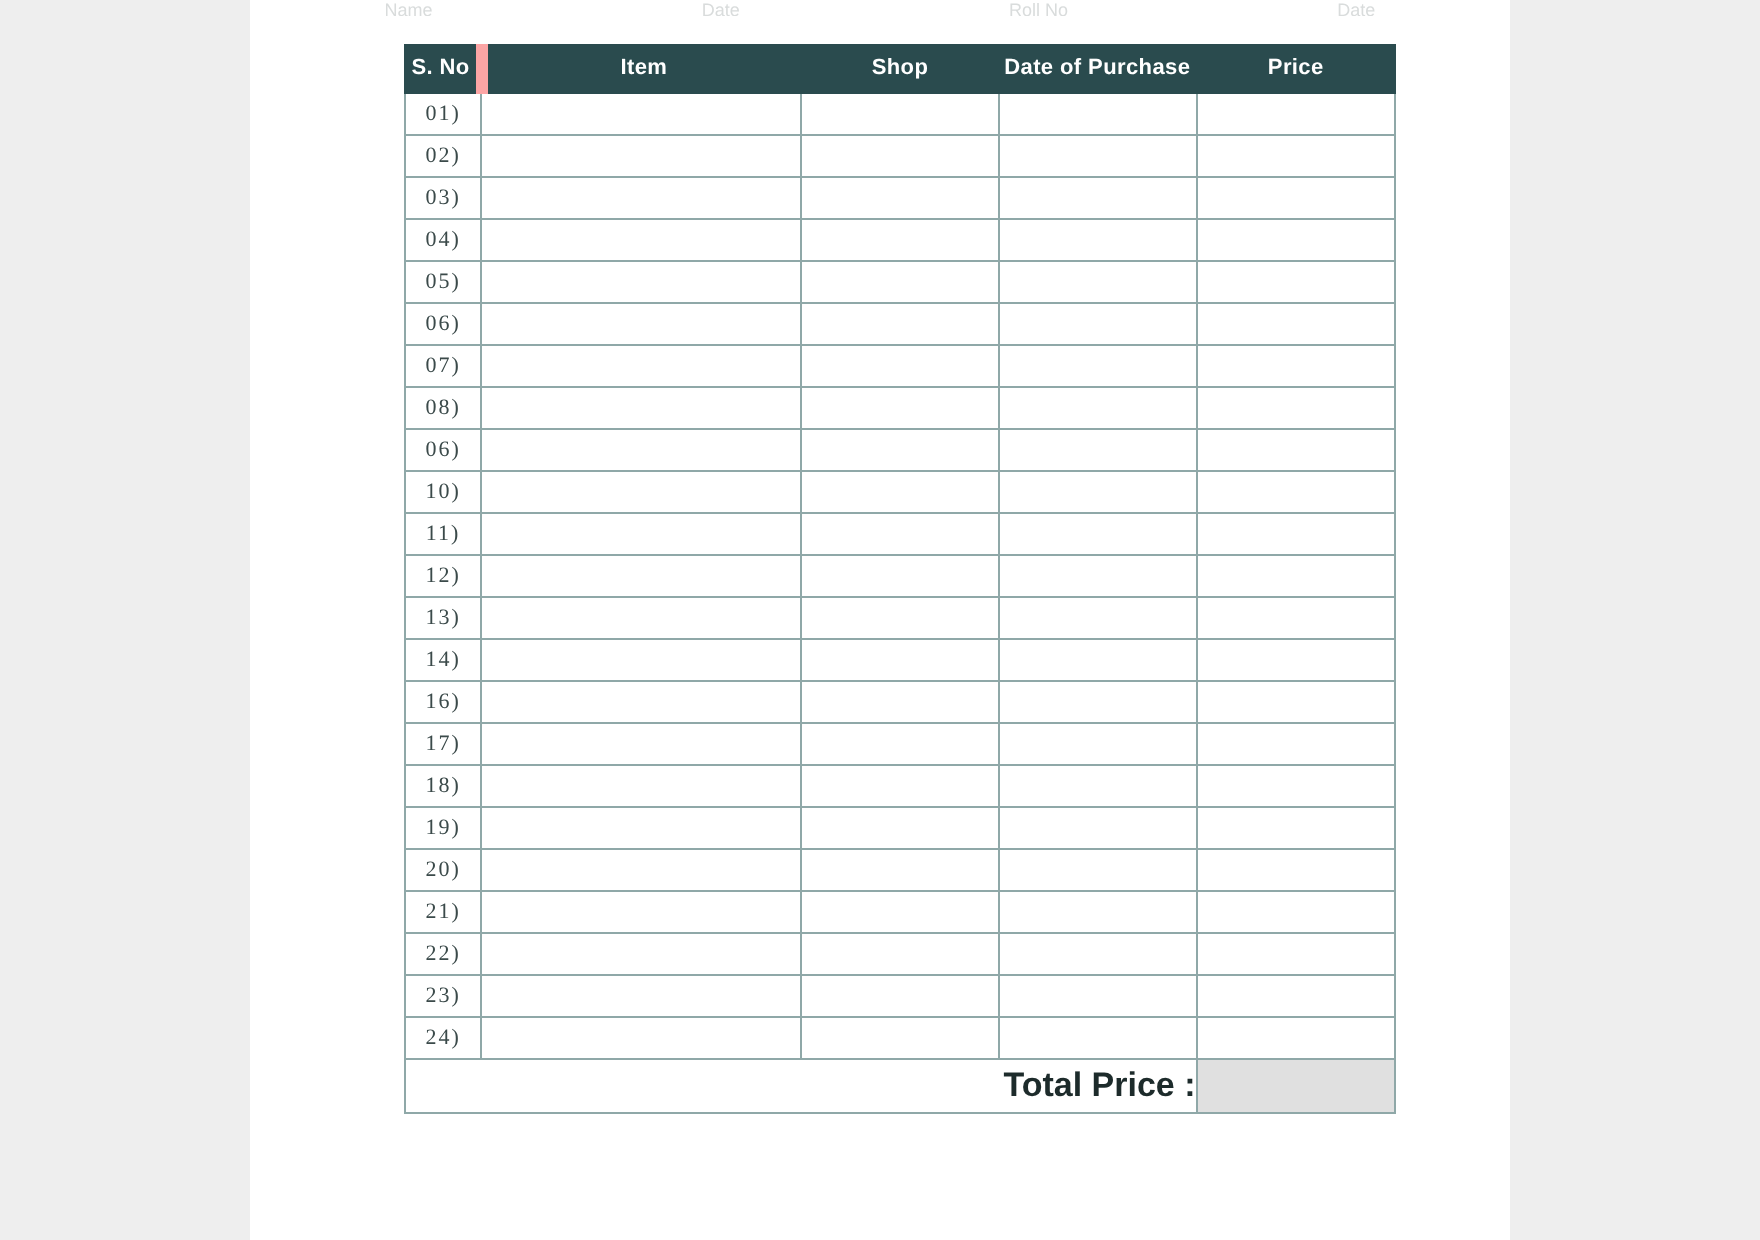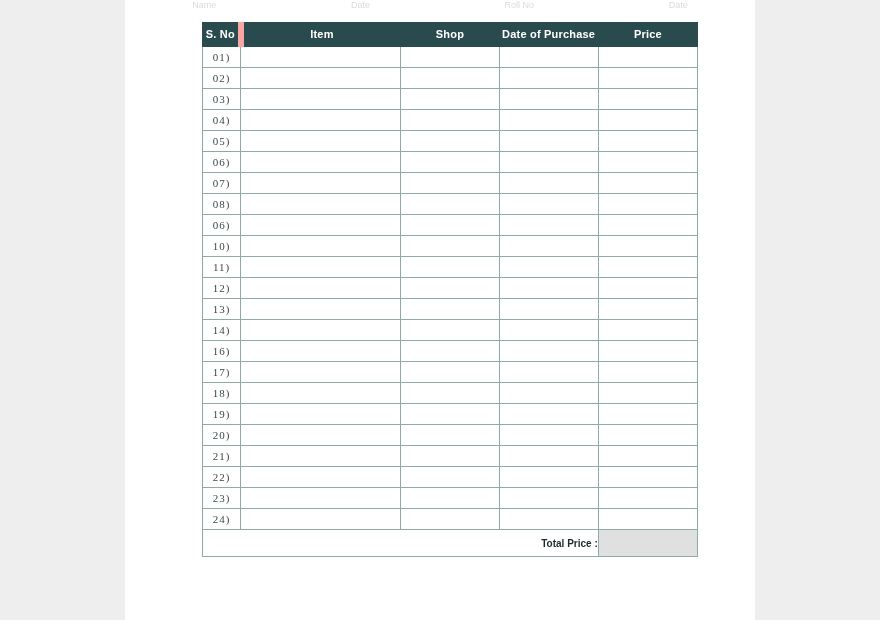--- a/index.html
+++ b/index.html
@@ -76,21 +76,21 @@
     color: #3b4a4a;
     letter-spacing: 1px;
     font-family: "Liberation Serif", serif;
   }
   tr.total-row td {
     height: 26px;
   }
   td.total-label {
     text-align: right;
     padding-right: 6px;
-    font-size: 10px;
+    font-size: 17px;
     font-weight: bold;
     color: #1d2b2b;
     border-left: 1px solid #8fa8a8;
   }
   td.total-value {
     background: #e0e0e0;
   }
   .col-sno { width: 38px; }
   .col-item { width: 160px; }
   .col-shop { width: 98px; }

